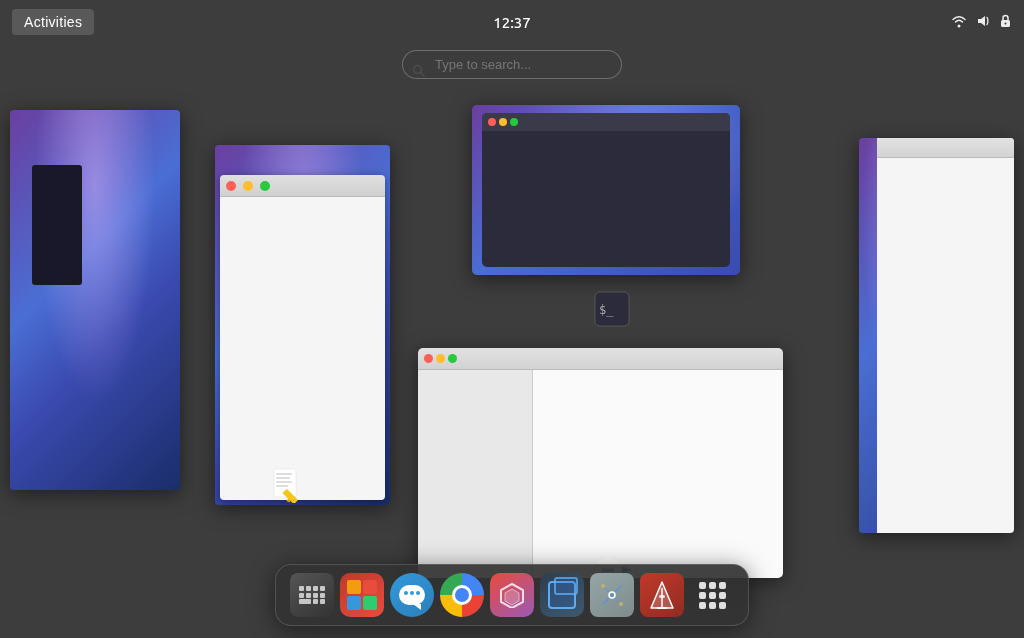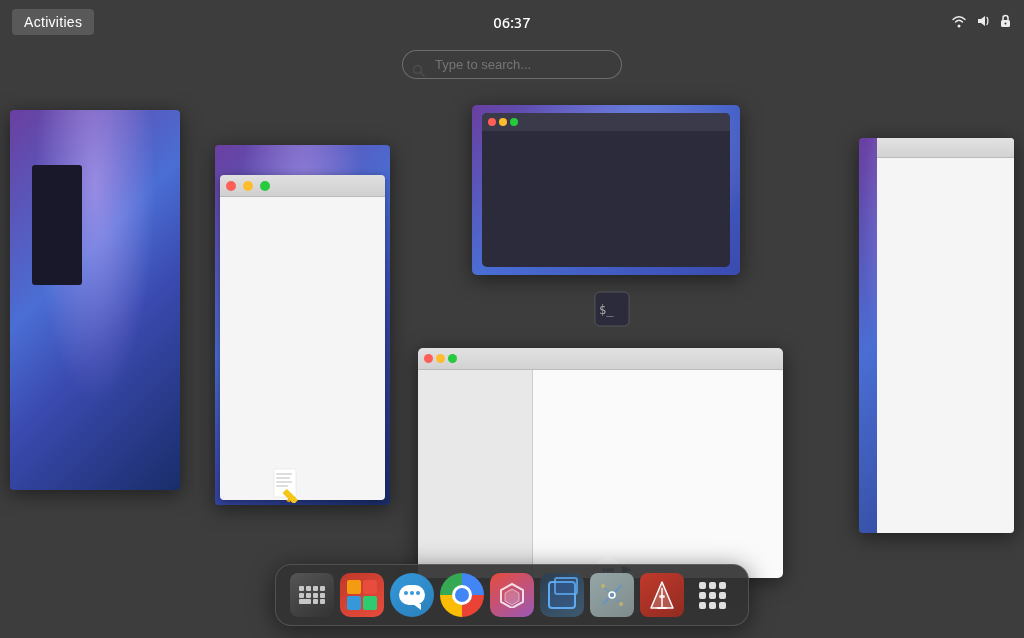--- a/index.html
+++ b/index.html
@@ -346,21 +346,21 @@
       inset: 0;
       background: radial-gradient(ellipse at 40% 20%, rgba(220,180,255,0.5) 0%, transparent 45%);
     }
   </style>
 </head>
 <body>
 
 <div id="topbar">
   <button id="activities-btn">Activities</button>
 
-  <span id="clock">06:37</span>
+  <span id="clock">12:37</span>
 
   <div id="system-icons">
 
     <span class="sys-icon">
       <svg width="16" height="14" viewBox="0 0 16 14" fill="white">
         <path d="M8 10.5 A1.5 1.5 0 1 1 8 13.5 A1.5 1.5 0 0 1 8 10.5Z"></path>
         <path d="M4.5 8C5.7 6.8 7.2 6.2 8 6.2 8.8 6.2 10.3 6.8 11.5 8" stroke="white" stroke-width="1.4" fill="none" stroke-linecap="round"></path>
         <path d="M2 5.5C3.8 3.7 5.8 2.8 8 2.8 10.2 2.8 12.2 3.7 14 5.5" stroke="white" stroke-width="1.4" fill="none" stroke-linecap="round"></path>
       </svg>
     </span>

